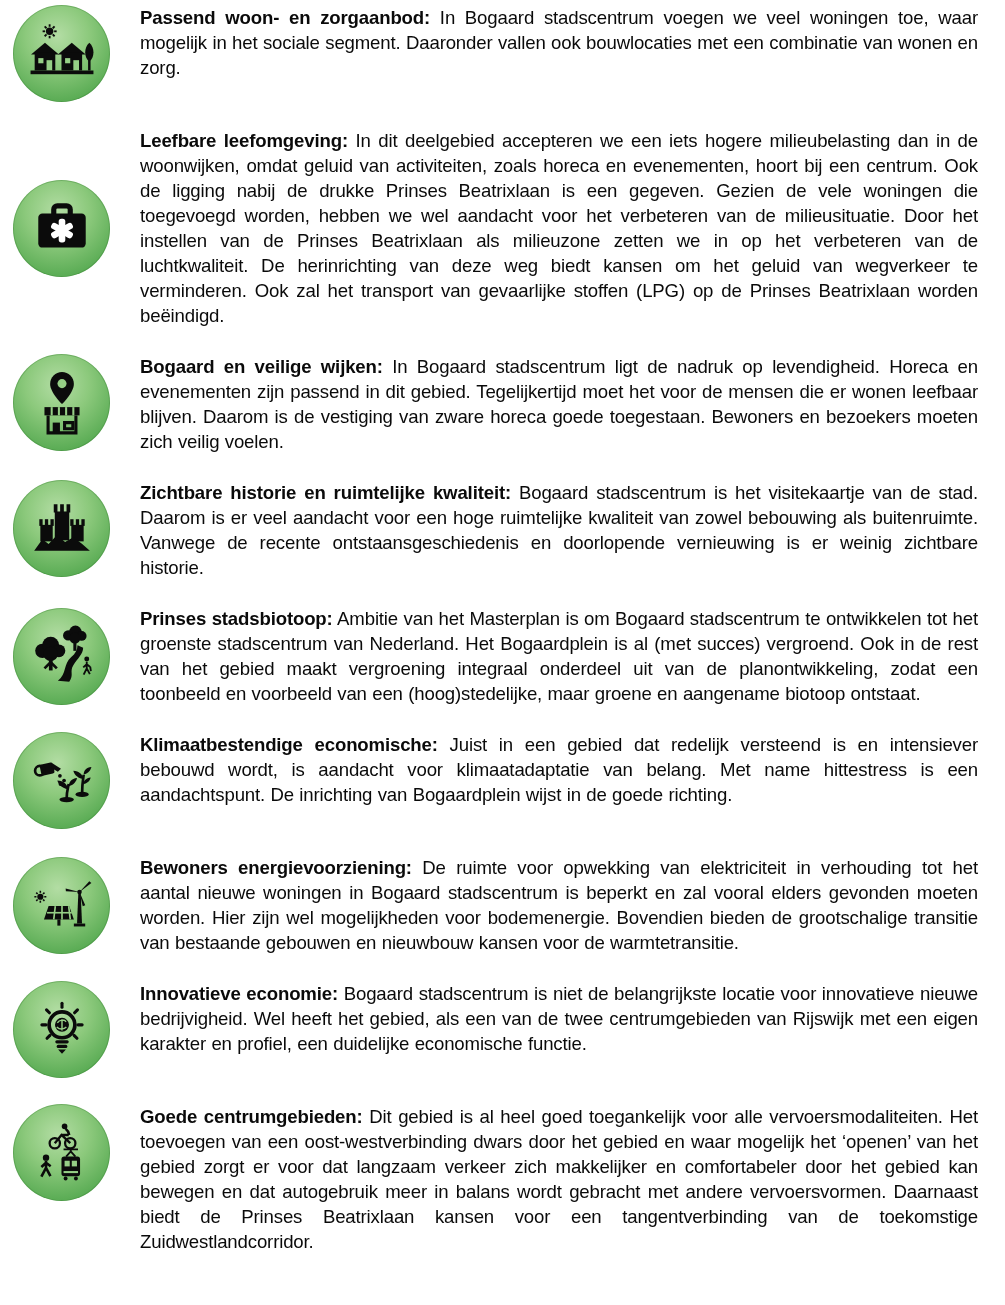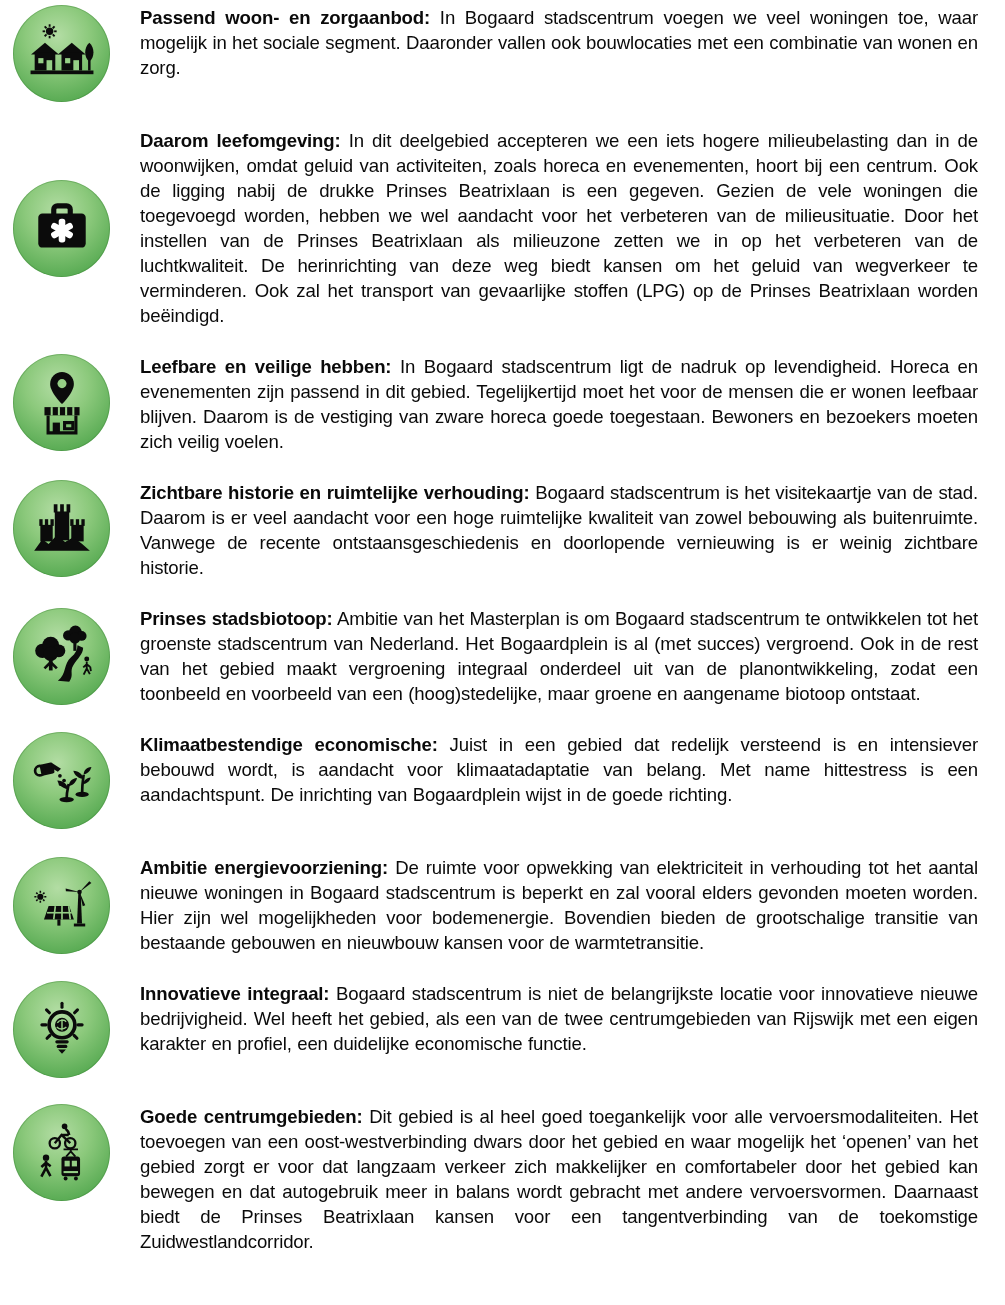--- a/index.html
+++ b/index.html
@@ -116,21 +116,21 @@
           <rect class="ink" x="9" y="18" width="46" height="33" rx="4"></rect>
           <g fill="#ffffff" transform="translate(32,34.5)">
             <rect x="-3.2" y="-11.5" width="6.4" height="23" rx="2.6"></rect>
             <rect x="-3.2" y="-11.5" width="6.4" height="23" rx="2.6" transform="rotate(60)"></rect>
             <rect x="-3.2" y="-11.5" width="6.4" height="23" rx="2.6" transform="rotate(120)"></rect>
           </g>
         </svg>
       </div>
     </div>
     <p class="text">
-      <span class="title">Daarom leefomgeving:</span>
+      <span class="title">Leefbare leefomgeving:</span>
       <span class="body">In dit deelgebied accepteren we een iets hogere milieubelasting dan in de woonwijken, omdat geluid van activiteiten, zoals horeca en evenementen, hoort bij een centrum. Ook de ligging nabij de drukke Prinses Beatrixlaan is een gegeven. Gezien de vele woningen die toegevoegd worden, hebben we wel aandacht voor het verbeteren van de milieusituatie. Door het instellen van de Prinses Beatrixlaan als milieuzone zetten we in op het verbeteren van de luchtkwaliteit. De herinrichting van deze weg biedt kansen om het geluid van wegverkeer te verminderen. Ook zal het transport van gevaarlijke stoffen (LPG) op de Prinses Beatrixlaan worden beëindigd.</span>
     </p>
   </div>
 
   <div class="row">
     <div class="icon-cell">
       <div class="badge">
         <svg viewBox="0 0 64 64">
           <path class="ink" d="M32 2 c-6.4 0 -11.5 5.1 -11.5 11.5 c0 8.5 11.5 19.5 11.5 19.5 s11.5 -11 11.5 -19.5 C43.5 7.1 38.4 2 32 2 z"></path>
           <circle class="gap" cx="32" cy="13.2" r="4.4"></circle>
@@ -141,21 +141,21 @@
             <line x1="36" y1="36" x2="36" y2="44"></line>
               <line x1="43" y1="36" x2="43" y2="44"></line>
           </g>
           <path class="ink-line" stroke-width="3" d="M18.5 44 v17 h27 v-17"></path>
           <rect class="ink" x="23" y="51" width="7" height="10.5"></rect>
           <path class="ink-line" stroke-width="3" d="M34.5 51 h8 v6 h-8 z"></path>
         </svg>
       </div>
     </div>
     <p class="text">
-      <span class="title">Leefbare en veilige hebben:</span>
+      <span class="title">Bogaard en veilige wijken:</span>
       <span class="body">In Bogaard stadscentrum ligt de nadruk op levendigheid. Horeca en evenementen zijn passend in dit gebied. Tegelijkertijd moet het voor de mensen die er wonen leefbaar blijven. Daarom is de vestiging van zware horeca goede toegestaan. Bewoners en bezoekers moeten zich veilig voelen.</span>
     </p>
   </div>
 
   <div class="row">
     <div class="icon-cell">
       <div class="badge">
         <svg viewBox="0 0 64 64">
           <rect class="ink" x="25" y="15" width="14" height="28"></rect>
           <rect class="ink" x="24" y="8" width="3.6" height="8"></rect>
@@ -167,21 +167,21 @@
           <rect class="ink" x="20.8" y="22.5" width="3.2" height="6.5"></rect>
           <rect class="ink" x="41" y="28" width="12" height="16"></rect>
           <rect class="ink" x="40" y="22.5" width="3.2" height="6.5"></rect>
           <rect class="ink" x="45.4" y="22.5" width="3.2" height="6.5"></rect>
           <rect class="ink" x="50.8" y="22.5" width="3.2" height="6.5"></rect>
           <polygon class="ink" points="5,53 13,42 19,46.5 27,38 35,44.5 43,40 51,46 59,53"></polygon>
         </svg>
       </div>
     </div>
     <p class="text">
-      <span class="title">Zichtbare historie en ruimtelijke verhouding:</span>
+      <span class="title">Zichtbare historie en ruimtelijke kwaliteit:</span>
       <span class="body">Bogaard stadscentrum is het visitekaartje van de stad. Daarom is er veel aandacht voor een hoge ruimtelijke kwaliteit van zowel bebouwing als buitenruimte. Vanwege de recente ontstaansgeschiedenis en doorlopende vernieuwing is er weinig zichtbare historie.</span>
     </p>
   </div>
 
   <div class="row center">
     <div class="icon-cell">
       <div class="badge">
         <svg viewBox="0 0 64 64">
           <circle class="ink" cx="13" cy="27" r="7"></circle>
             <circle class="ink" cx="21" cy="21.5" r="8.2"></circle>
@@ -262,21 +262,21 @@
             <circle class="ink" cx="0" cy="0" r="2.2"></circle>
             <polygon class="ink" points="0,0 9.5,-10.5 11.5,-8.8"></polygon>
             <polygon class="ink" points="0,0 -13.5,-3.5 -13.2,-0.9"></polygon>
             <polygon class="ink" points="0,0 5.5,12.8 3.1,13.6"></polygon>
           </g>
           <rect class="ink" x="43.5" y="50" width="11" height="2.8"></rect>
         </svg>
       </div>
     </div>
     <p class="text">
-      <span class="title">Ambitie energievoorziening:</span>
+      <span class="title">Bewoners energievoorziening:</span>
       <span class="body">De ruimte voor opwekking van elektriciteit in verhouding tot het aantal nieuwe woningen in Bogaard stadscentrum is beperkt en zal vooral elders gevonden moeten worden. Hier zijn wel mogelijkheden voor bodemenergie. Bovendien bieden de grootschalige transitie van bestaande gebouwen en nieuwbouw kansen voor de warmtetransitie.</span>
     </p>
   </div>
 
   <div class="row">
     <div class="icon-cell">
       <div class="badge">
         <svg viewBox="0 0 64 64">
           <circle class="ink-line" cx="32" cy="27" r="12.5" stroke-width="3.6"></circle>
           <rect class="ink" x="25.5" y="42" width="13" height="3" rx="1.5"></rect>
@@ -290,21 +290,21 @@
               <line x1="51.5" y1="27" x2="47.5" y2="27"></line>
             <line x1="17.5" y1="40" x2="20.3" y2="37.2"></line>
               <line x1="46.5" y1="40" x2="43.7" y2="37.2"></line>
           </g>
           <circle class="ink" cx="32" cy="27" r="6.8"></circle>
           <path d="M27.5 25 c2 -3 6.5 -3.5 8.5 -1 M27 29 c2.5 2.8 7 2.6 9.2 0.2 M32 21.5 v11" stroke="#96cf86" stroke-width="1.4" fill="none"></path>
         </svg>
       </div>
     </div>
     <p class="text">
-      <span class="title">Innovatieve integraal:</span>
+      <span class="title">Innovatieve economie:</span>
       <span class="body">Bogaard stadscentrum is niet de belangrijkste locatie voor innovatieve nieuwe bedrijvigheid. Wel heeft het gebied, als een van de twee centrumgebieden van Rijswijk met een eigen karakter en profiel, een duidelijke economische functie.</span>
     </p>
   </div>
 
   <div class="row">
     <div class="icon-cell">
       <div class="badge">
         <svg viewBox="0 0 64 64">
           <circle class="ink-line" cx="25" cy="22.5" r="5" stroke-width="2.2"></circle>
           <circle class="ink-line" cx="40" cy="22.5" r="5" stroke-width="2.2"></circle>

